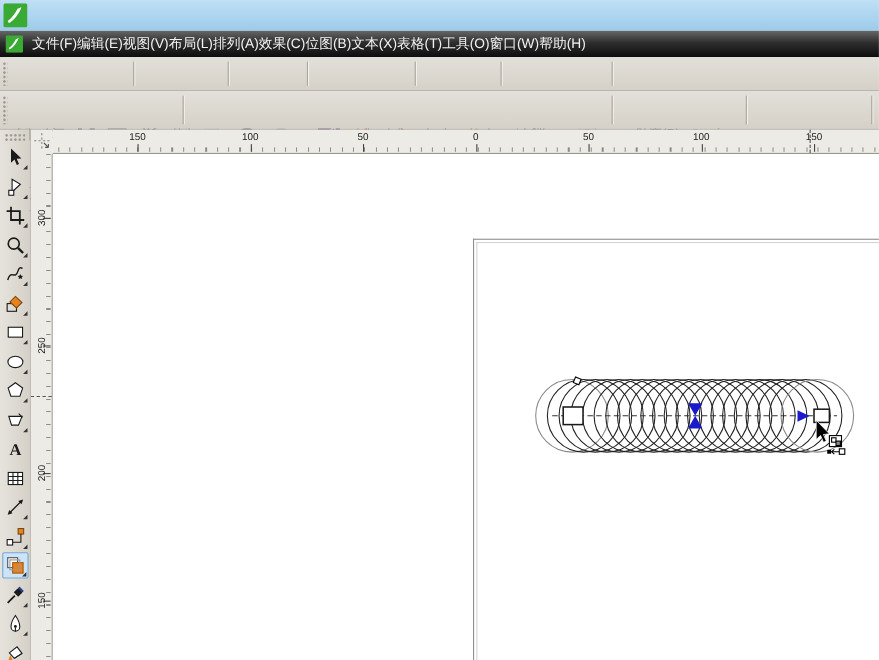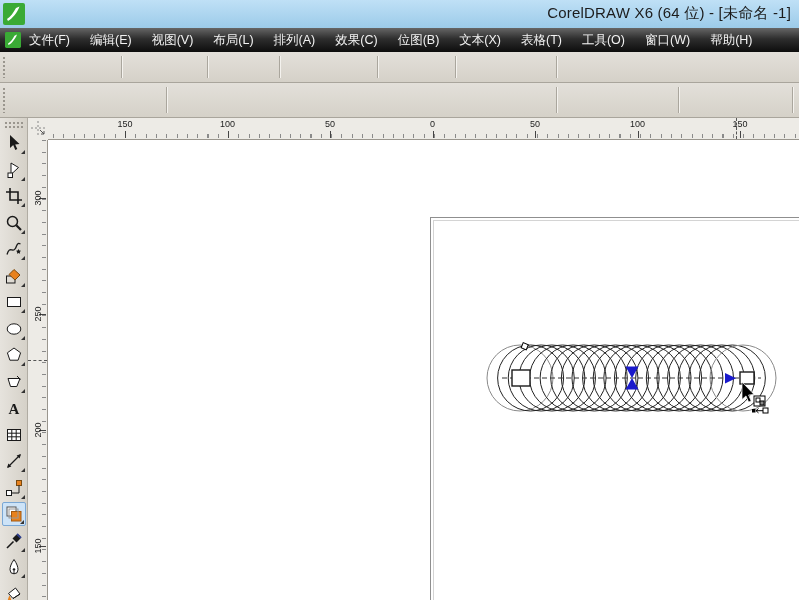--- a/index.html
+++ b/index.html
@@ -12,21 +12,21 @@
               background:linear-gradient(#bfe0f6,#9ccbe9); }
   .titlebar .applogo { position:absolute; left:3px; top:3px; width:22px; height:22px; }
   .titlebar .title { position:absolute; right:8px; top:4px; font-size:15px; color:#1c1c1c;
                      letter-spacing:0.2px; }
 
   
   .menubar { position:absolute; left:0; top:28px; width:799px; height:24px;
              background:linear-gradient(#666 0%,#2e2e2e 45%,#0d0d0d 100%);
              display:flex; align-items:center; }
   .menubar .applogo-s { width:16px; height:16px; margin:0 8px 0 5px; flex:0 0 auto; }
-  .menubar .items { display:flex; gap:20px; }
+  .menubar .items { display:flex; gap:0; }
   .menubar .mitem { color:#f2f2f2; font-size:12.5px; white-space:nowrap; cursor:default; }
 
   
   .bar { position:absolute; left:0; width:799px; background:linear-gradient(#e3e0da,#d5d1c8);
          border-bottom:1px solid #a9a59c; }
   .toolbar { top:52px; height:31px; }
   .propbar { top:83px; height:35px; }
   .dragdots { position:absolute; left:2px; top:4px; bottom:4px; width:5px;
               background-image:radial-gradient(#9a968e 1px, transparent 1.2px);
               background-size:4px 4px; }
@@ -108,21 +108,20 @@
 </head>
 <body>
 
 <div class="app">
 
   <div class="titlebar">
     <svg class="applogo" viewBox="0 0 22 22">
       <rect width="22" height="22" rx="2" fill="#3aaa35"></rect>
       <path d="M5 18 C9 16 14.5 9.5 16.5 3.5 L13 5 C10.5 9.5 7.5 14 4 16 Z" fill="#fff"></path>
     </svg>
-    <span class="title">CorelDRAW X6 (64 位) - [未命名 -1]</span>
   </div>
 
   <div class="menubar">
     <svg class="applogo-s" viewBox="0 0 22 22">
       <rect width="22" height="22" rx="2" fill="#3aaa35"></rect>
       <path d="M5 18 C9 16 14.5 9.5 16.5 3.5 L13 5 C10.5 9.5 7.5 14 4 16 Z" fill="#fff"></path>
     </svg>
     <div class="items" id="menu-items">
         <span class="mitem">文件(F)</span>
         <span class="mitem">编辑(E)</span>

